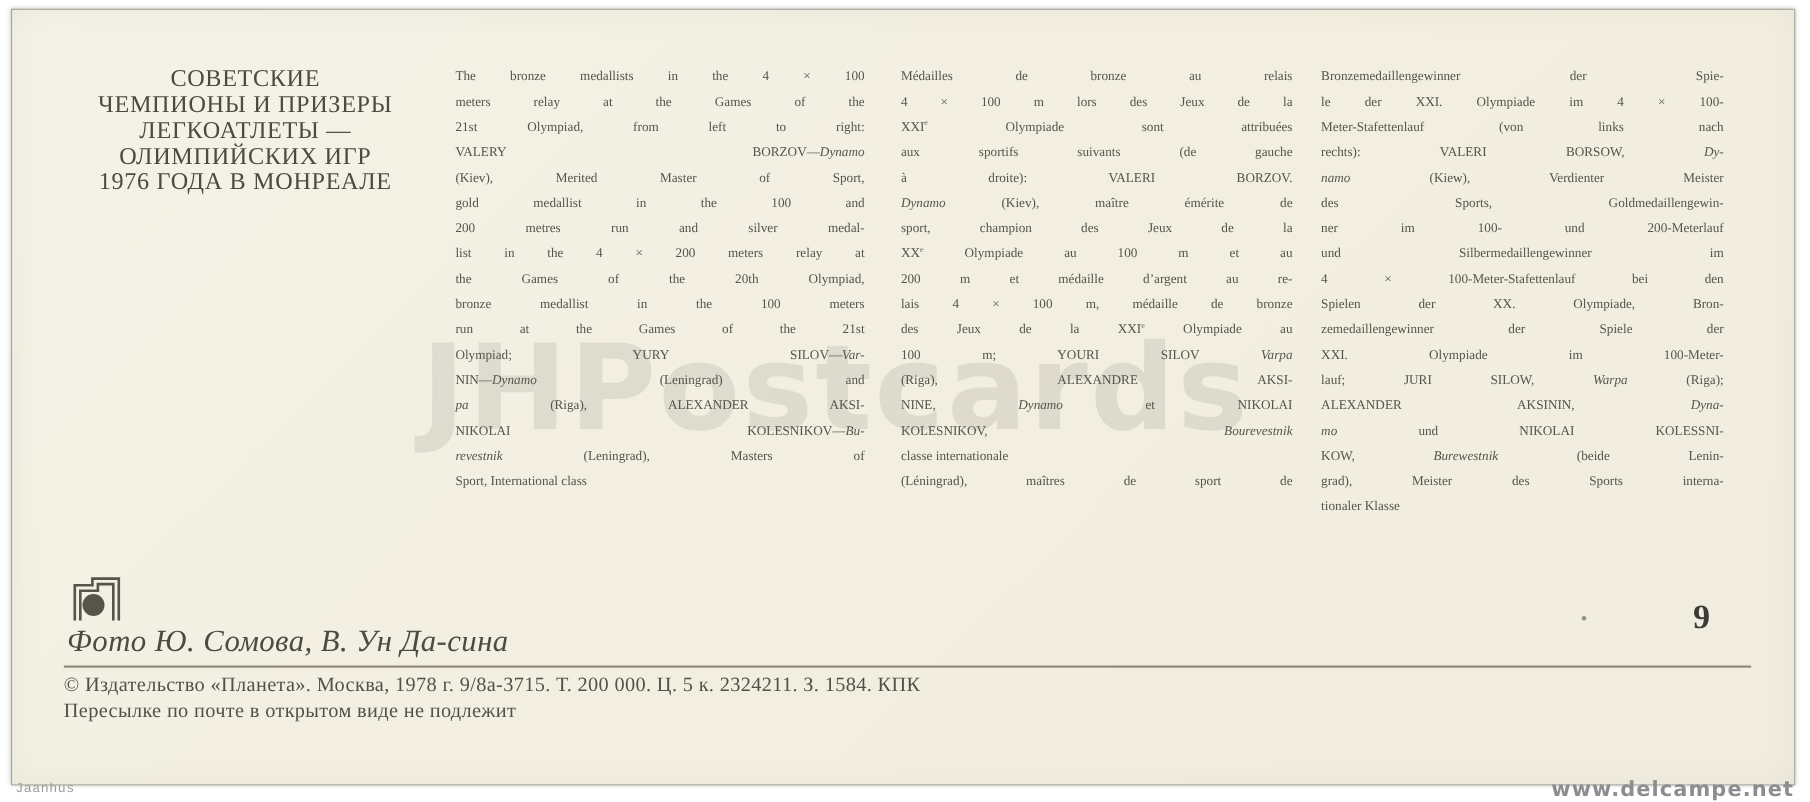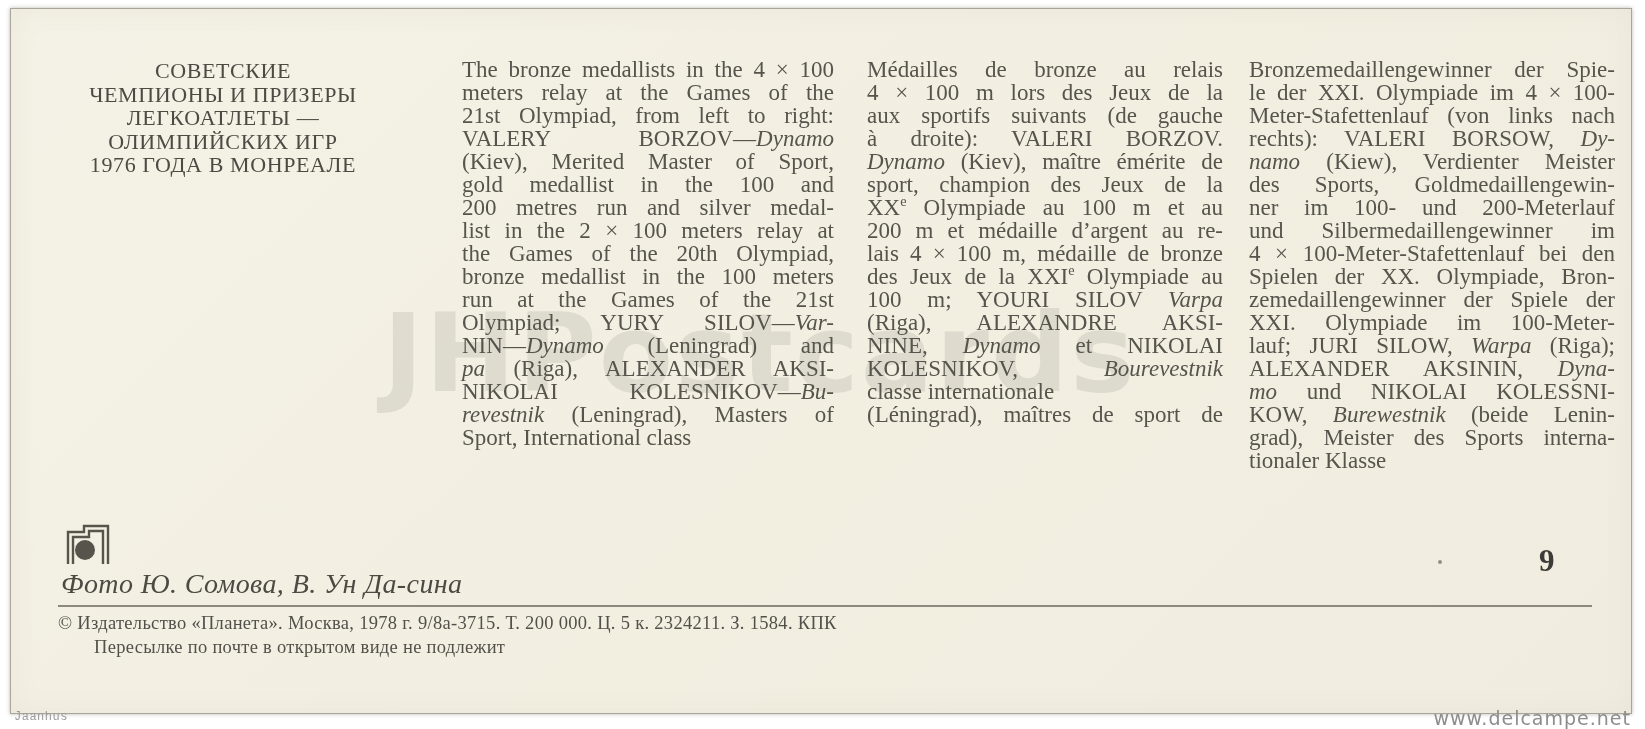--- a/index.html
+++ b/index.html
@@ -16,21 +16,21 @@
   }
   .watermark{
     position:absolute;left:372px;top:282px;width:830px;
     font-family:"DejaVu Sans","Liberation Sans",sans-serif;
     font-size:108px;font-weight:bold;letter-spacing:2px;
     color:rgba(125,122,112,.17);white-space:nowrap;user-select:none;
   }
   .col{position:absolute;color:#56544c;}
   .title-col{left:47px;top:50px;width:330px;font-size:22px;line-height:23.5px;
     letter-spacing:.6px;color:#4c4a43;text-align:center;}
-  .caption{font-size:23px;line-height:23px;margin-left:48px;}
+  .caption{font-size:12px;line-height:23px;}
   .caption .line{text-align:justify;text-align-last:justify;}
   .caption .line.last{text-align-last:left;}
   .caption i{font-style:italic;}
   .caption sup{font-size:.62em;vertical-align:super;line-height:0;}
   .col-en{left:403px;top:49px;width:372px;}
   .col-fr{left:808px;top:49px;width:356px;}
   .col-de{left:1190px;top:49px;width:366px;}
   .logo{position:absolute;left:53px;top:514px;width:48px;height:42px;}
   .photo-credit{
     position:absolute;left:50px;top:559px;font-style:italic;
@@ -39,34 +39,34 @@
   .rule{
     position:absolute;left:47px;top:596px;width:1534px;height:2px;
     background:#6b675b;opacity:.75;
   }
   .publisher-line{
     position:absolute;left:47px;top:604px;font-size:18.5px;color:#52504a;
     letter-spacing:.3px;white-space:nowrap;
   }
   .postal-note{
     position:absolute;left:47px;top:628px;font-size:18.5px;color:#52504a;
-    letter-spacing:.3px;white-space:nowrap;margin-left:36px;
+    letter-spacing:.3px;white-space:nowrap;
   }
   .card-number{
     position:absolute;left:1528px;top:534px;font-size:31px;font-weight:bold;
     color:#3c3b37;
   }
   .speck{position:absolute;left:1427px;top:551px;width:4px;height:4px;
     background:#6a675d;border-radius:50%;opacity:.7;}
   .scan-credit{
     position:absolute;font-family:"DejaVu Sans","Liberation Sans",sans-serif;
     color:#9c9c9c;
   }
   .scan-credit.left{left:14px;top:710px;font-size:12px;letter-spacing:.5px;font-family:Liberation Mono, monospace;}
-  .scan-credit.right{right:14px;top:707px;font-size:19px;font-weight:normal;
+  .scan-credit.right{right:14px;top:707px;font-size:19px;font-weight:bold;
     color:#8d8d8d;letter-spacing:1px;}
 </style>
 </head>
 <body>
 
 <div class="postcard">
 
   <div class="watermark">JHPostcards</div>
 
   <div class="col title-col">
@@ -78,35 +78,36 @@
     </div>
 
   <div class="col caption col-en">
       <div class="line">The bronze medallists in the 4 × 100</div>
       <div class="line">meters relay at the Games of the</div>
       <div class="line">21st Olympiad, from left to right:</div>
       <div class="line">VALERY BORZOV—<i>Dynamo</i></div>
       <div class="line">(Kiev), Merited Master of Sport,</div>
       <div class="line">gold medallist in the 100 and</div>
       <div class="line">200 metres run and silver medal-</div>
-      <div class="line">list in the 2 × 100 meters relay at</div>
+      <div class="line">list in the 4 × 200 meters relay at</div>
       <div class="line">the Games of the 20th Olympiad,</div>
       <div class="line">bronze medallist in the 100 meters</div>
       <div class="line">run at the Games of the 21st</div>
       <div class="line">Olympiad; YURY SILOV—<i>Var-</i></div>
       <div class="line">NIN—<i>Dynamo</i> (Leningrad) and</div>
       <div class="line"><i>pa</i> (Riga), ALEXANDER AKSI-</div>
       <div class="line">NIKOLAI KOLESNIKOV—<i>Bu-</i></div>
       <div class="line"><i>revestnik</i> (Leningrad), Masters of</div>
       <div class="line last">Sport, International class</div>
     </div>
 
   <div class="col caption col-fr">
       <div class="line">Médailles de bronze au relais</div>
       <div class="line">4 × 100 m lors des Jeux de la</div>
+      <div class="line">XXI<sup>e</sup> Olympiade sont attribuées</div>
       <div class="line">aux sportifs suivants (de gauche</div>
       <div class="line">à droite): VALERI BORZOV.</div>
       <div class="line"><i>Dynamo</i> (Kiev), maître émérite de</div>
       <div class="line">sport, champion des Jeux de la</div>
       <div class="line">XX<sup>e</sup> Olympiade au 100 m et au</div>
       <div class="line">200 m et médaille d’argent au re-</div>
       <div class="line">lais 4 × 100 m, médaille de bronze</div>
       <div class="line">des Jeux de la XXI<sup>e</sup> Olympiade au</div>
       <div class="line">100 m; YOURI SILOV <i>Varpa</i></div>
       <div class="line">(Riga), ALEXANDRE AKSI-</div>

